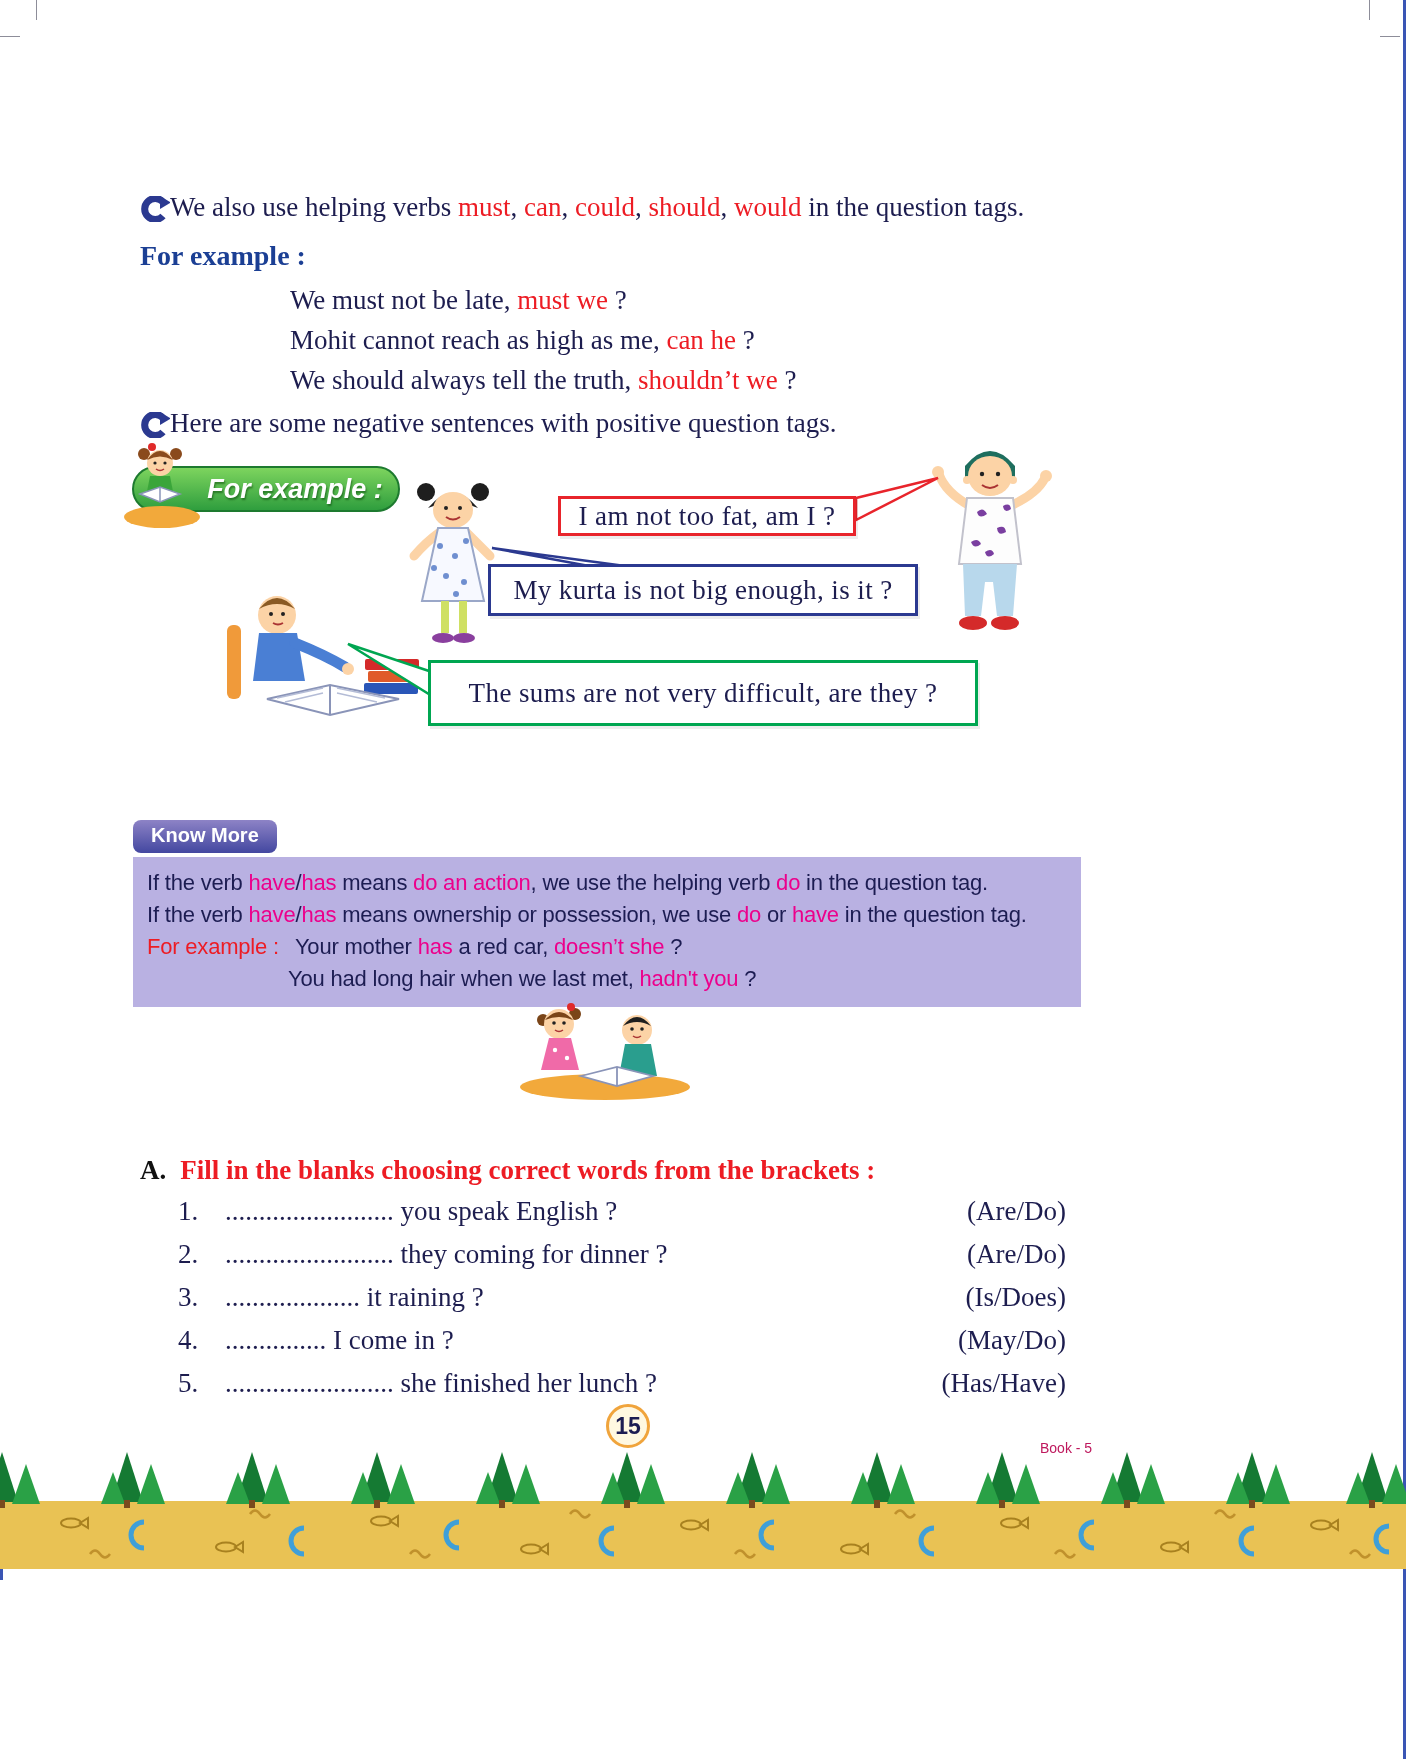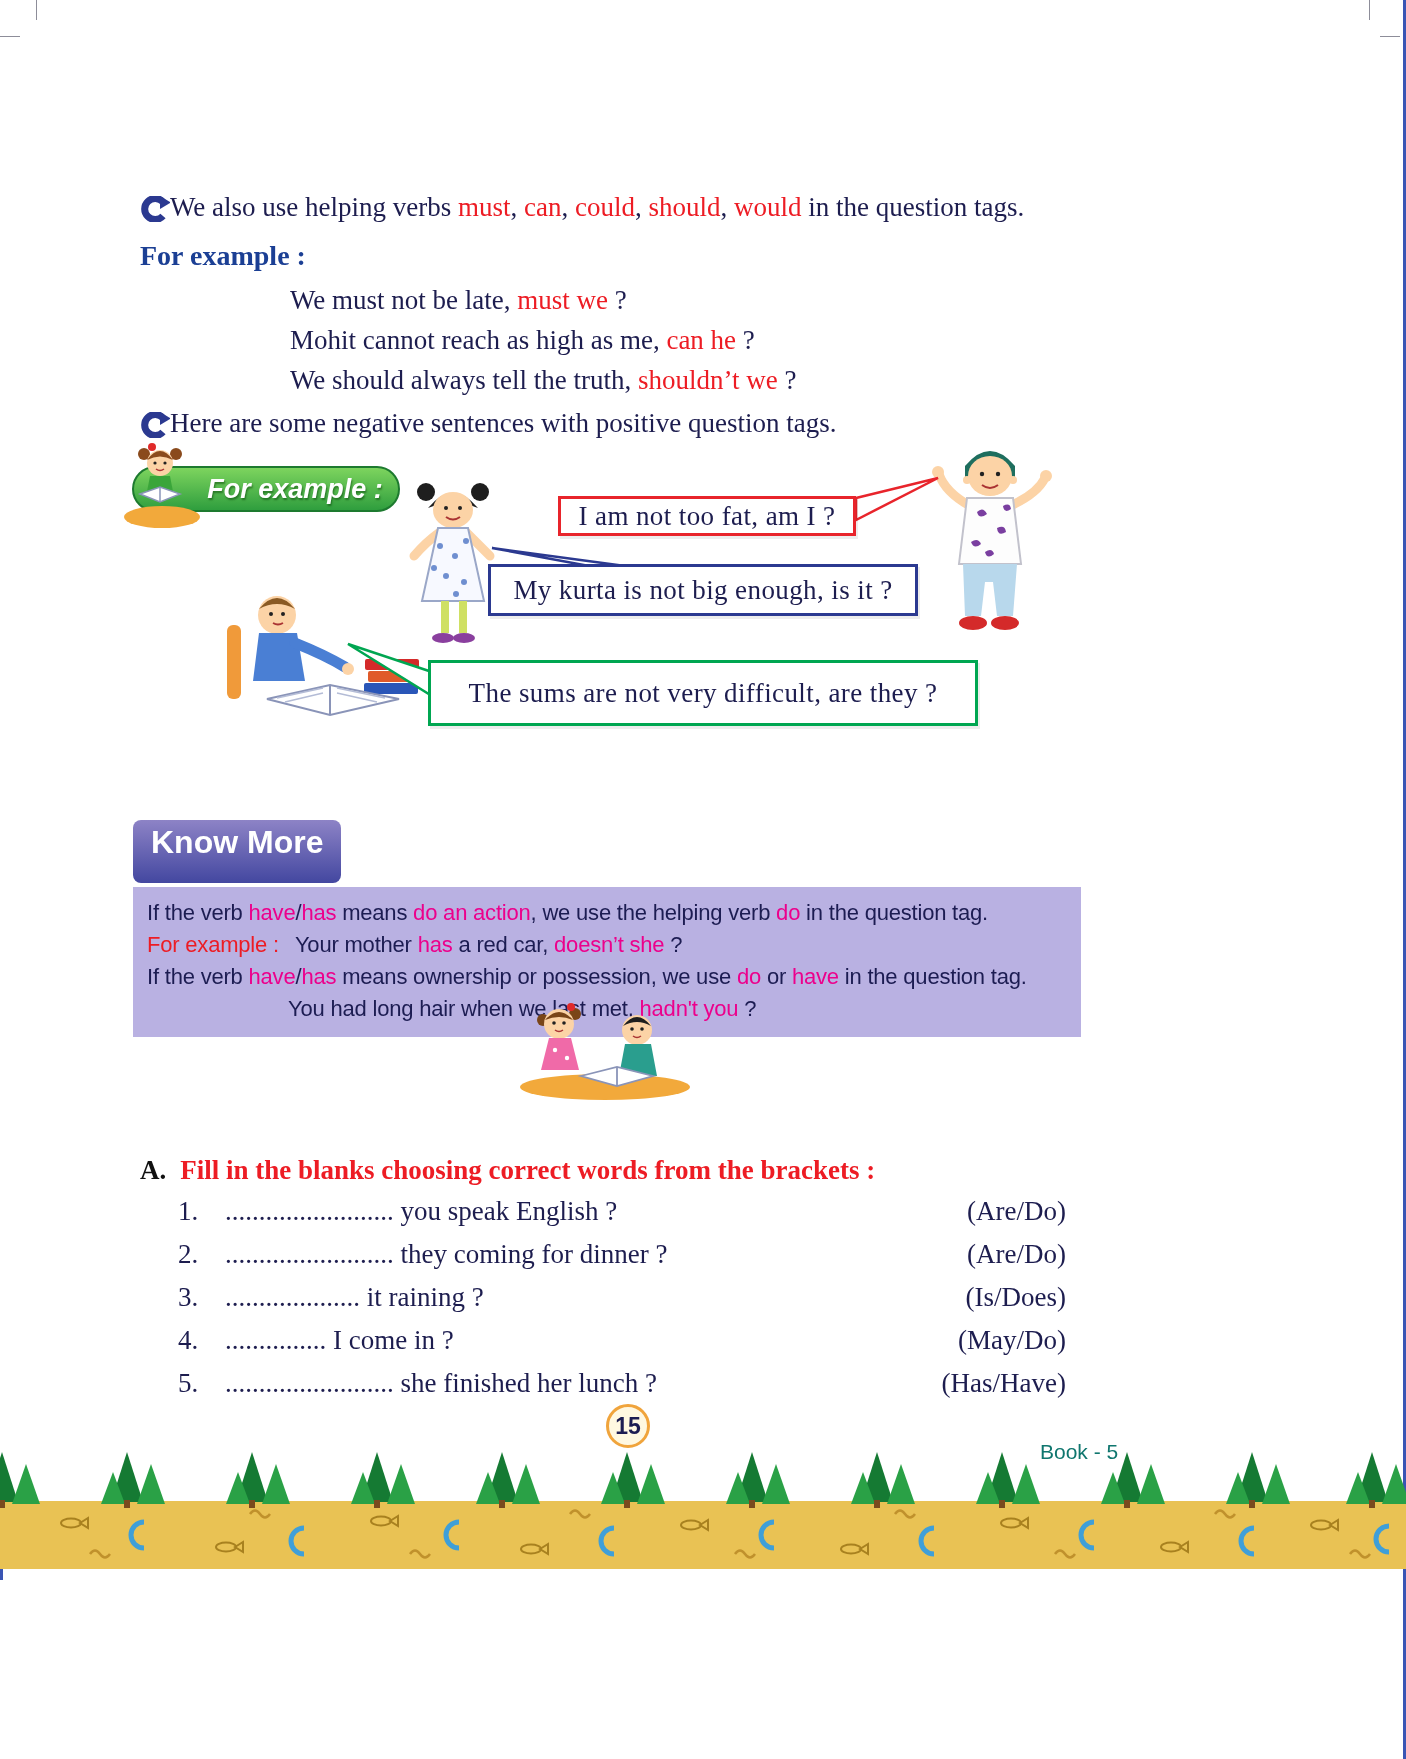--- a/index.html
+++ b/index.html
@@ -47,22 +47,22 @@
   }
   .bubble-red   { border:3px solid #e8242b; }
   .bubble-blue  { border:3px solid #2b3990; }
   .bubble-green { border:3px solid #00a651; }
 
   .paragraph { position:absolute; left:140px; top:736px; width:995px; line-height:37px; }
 
   .know-more { position:absolute; left:133px; top:804px; width:948px; }
   .km-badge {
     display:inline-block; background:linear-gradient(180deg,#8d83c6,#4347a0);
-    color:#fff; font-family:"Liberation Sans", sans-serif; font-weight:bold; font-size:32px;
-    padding:4px 18px 22px; border-radius:8px; margin-bottom:4px;margin-top:16px;
+    color:#fff; font-family:"Liberation Sans", sans-serif; font-weight:bold; font-size:20px;
+    padding:4px 18px 6px; border-radius:8px; margin-bottom:4px;margin-top:16px;
   }
   .km-box { background:#b9b1e2; padding:10px 14px 12px; }
   .km-box p {
     font-family:"Liberation Sans", sans-serif; font-size:22px; line-height:32px;
     white-space:nowrap; letter-spacing:-.2px; color:#1c1c52;
   }
   .km-ex-label { color:#ed1c24; margin-right:16px; }
   .km-indent { padding-left:141px; }
 
   .kids-cartoon { position:absolute; left:505px; top:990px; }
@@ -91,21 +91,21 @@
   .ex-opt { flex:none; text-align:right; }
 
   .page-num-circle {
     position:absolute; left:606px; top:1404px; width:44px; height:44px; z-index:5;
     border:3px solid #f0a43c; border-radius:50%; background:#fff8e1;
     display:flex; align-items:center; justify-content:center;
     font-family:"Liberation Sans", sans-serif; font-weight:bold; font-size:23px; color:#1c1c52;
   }
   .book-label {
     position:absolute; left:1040px; top:1440px; z-index:5;
-    font-family:"Liberation Sans", sans-serif; font-size:21px; color:#0f766e;
+    font-family:"Liberation Sans", sans-serif; font-size:14px; color:#be185d;
   }
   .footer-art { position:absolute; left:0; top:1446px; }
 </style>
 </head>
 <body>
 
 <div class="page">
 
   <div class="mark" style="left:36px;top:0;width:1px;height:20px"></div>
   <div class="mark" style="left:0;top:36px;width:20px;height:1px"></div>
@@ -237,22 +237,22 @@
     <div class="bubble bubble-red" style="left:438px;top:48px;width:298px;height:40px">I am not too fat, am I ?</div>
     <div class="bubble bubble-blue" style="left:368px;top:116px;width:430px;height:52px">My kurta is not big enough, is it ?</div>
     <div class="bubble bubble-green" style="left:308px;top:212px;width:550px;height:66px">The sums are not very difficult, are they ?</div>
   </div>
 
 
   <div class="know-more">
     <span class="km-badge">Know More</span>
     <div class="km-box">
       <p><span>If the verb </span><span class="seg-magenta">have</span><span>/</span><span class="seg-magenta">has</span><span> means </span><span class="seg-magenta">do an action</span><span>, we use the helping verb </span><span class="seg-magenta">do</span><span> in the question tag.</span></p>
+      <p><span>If the verb </span><span class="seg-magenta">have</span><span>/</span><span class="seg-magenta">has</span><span> means ownership or possession, we use </span><span class="seg-magenta">do</span><span> or </span><span class="seg-magenta">have</span><span> in the question tag.</span></p>
       <p><span class="km-ex-label">For example :</span><span><span>Your mother </span><span class="seg-magenta">has</span><span> a red car, </span><span class="seg-magenta">doesn’t she</span><span> ?</span></span></p>
-      <p><span>If the verb </span><span class="seg-magenta">have</span><span>/</span><span class="seg-magenta">has</span><span> means ownership or possession, we use </span><span class="seg-magenta">do</span><span> or </span><span class="seg-magenta">have</span><span> in the question tag.</span></p>
       <p class="km-indent"><span>You had long hair when we last met, </span><span class="seg-magenta">hadn't you</span><span> ?</span></p>
     </div>
   </div>
 
   <svg class="kids-cartoon" width="200" height="112" viewBox="0 0 200 112">
     <ellipse cx="100" cy="97" rx="85" ry="13" fill="#f2a93b"></ellipse>
     <circle cx="38" cy="30" r="6" fill="#7a4518"></circle>
       <circle cx="70" cy="24" r="6" fill="#7a4518"></circle>
     <circle cx="66" cy="17" r="4" fill="#e02a2a"></circle>
     <circle cx="54" cy="34" r="15" fill="#fcd3a6"></circle>

